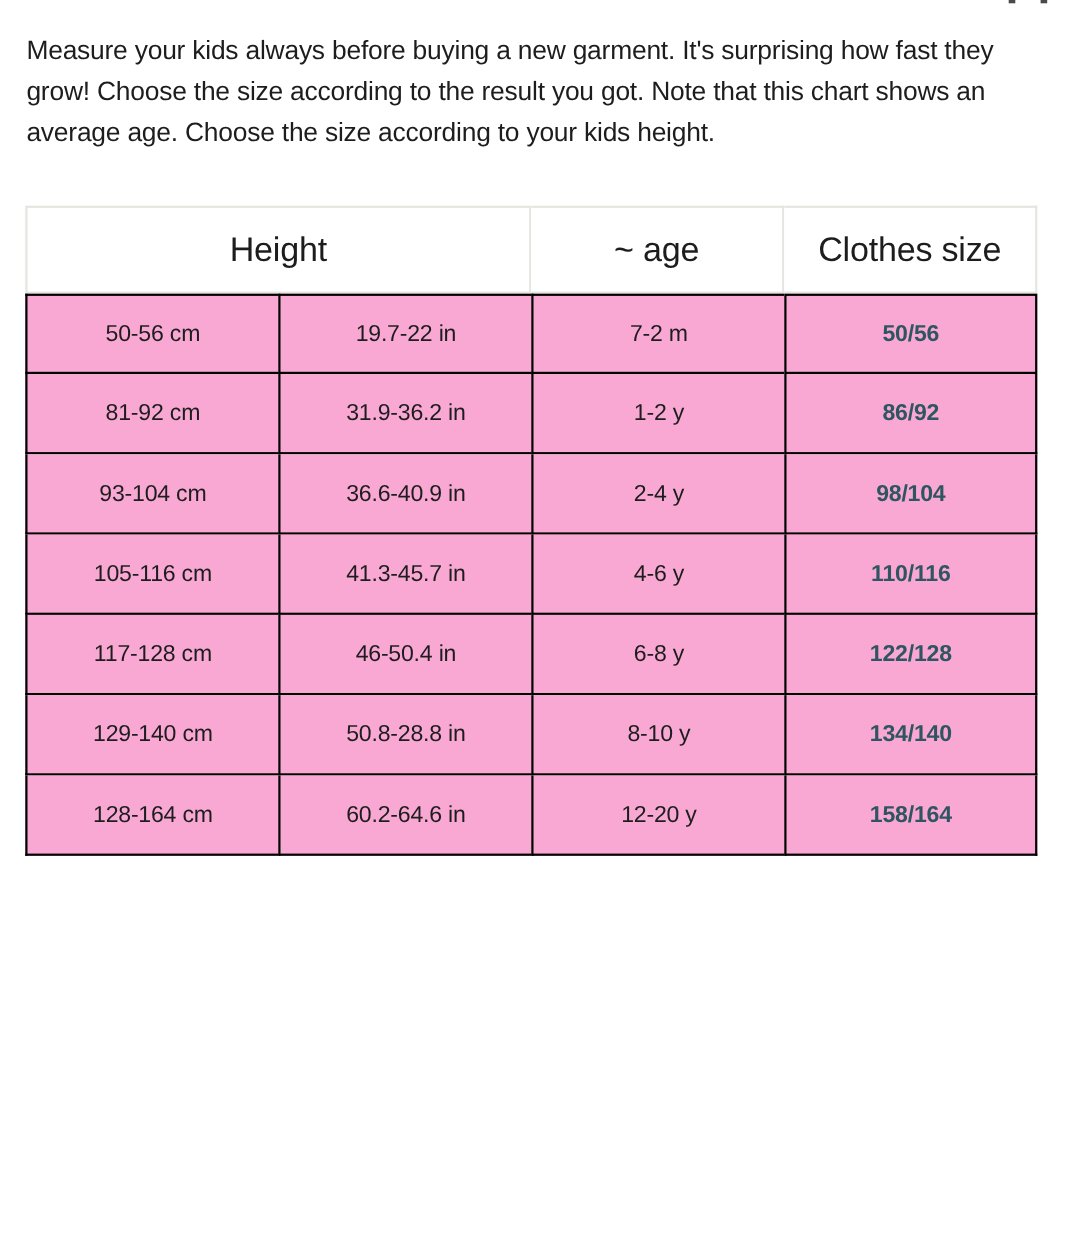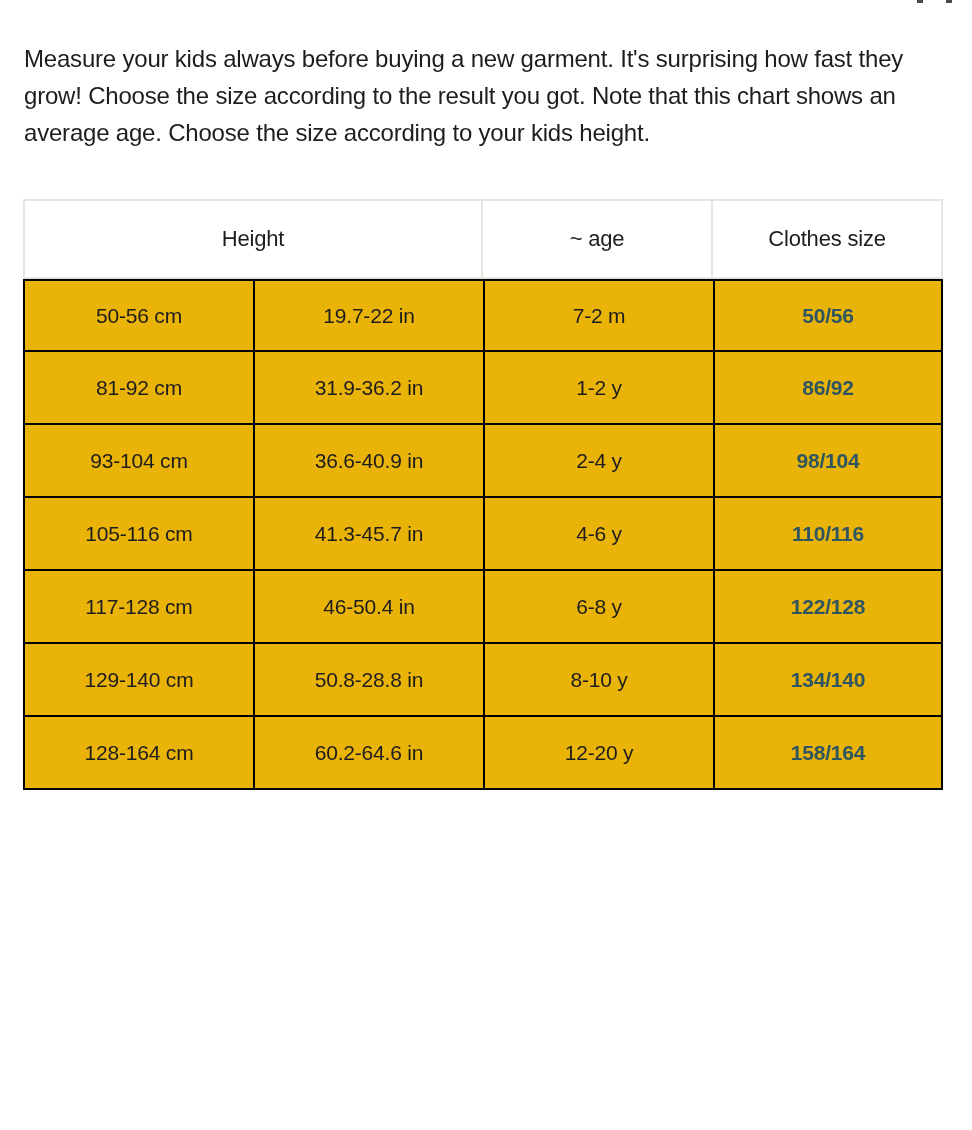--- a/index.html
+++ b/index.html
@@ -5,57 +5,57 @@
   :root { --accent: #2f5560; --text: #1d1d1d; --grid: #000000; --hdr-border: #e4e6e0; }
   * { margin: 0; padding: 0; box-sizing: border-box; }
   html, body { background: #ffffff; }
   body {
     width: 972px; height: 1130px;
     position: relative;
     font-family: "Liberation Sans", sans-serif;
     color: var(--text);
     overflow: hidden;
   }
-  .content { padding: 40px 28px 0 24px; border-radius: 11px; }
+  .content { padding: 28px 28px 0 24px; border-radius: 11px; }
   .intro {
     font-size: 24px;
     line-height: 37px;
     letter-spacing: -0.2px;
     color: var(--text);
     max-width: 918px;
   }
   .size-table {
     margin-left: -1px;
     margin-top: 48px;
     width: 920px;
     border-collapse: separate;
     border-spacing: 0;
     table-layout: fixed;
     text-align: center;
   }
   .size-table col { width: 230px; }
   .size-table th {
     font-weight: 400;
-    font-size: 22px;
+    font-size: 31px;
     height: 80px;
     background: #ffffff;
     border-top: 2px solid var(--hdr-border);
     border-bottom: 2px solid var(--hdr-border);
     border-right: 2px solid var(--hdr-border);
     vertical-align: middle;
     letter-spacing: -0.2px;
   }
   .size-table th:first-child { border-left: 2px solid var(--hdr-border); }
   .size-table td {
     font-size: 21px;
     height: 73px;
     vertical-align: middle;
     border-left: 2px solid var(--grid);
     border-bottom: 2px solid var(--grid);
-    background: #eab308;
+    background: #f9a8d4;
     letter-spacing: -0.2px;
   }
   .size-table td:last-child { border-right: 2px solid var(--grid); }
   .size-table tbody tr:first-child td { border-top: 2px solid var(--grid); }
   .size-value { color: var(--accent); font-weight: 700; }
   .clipped-fragment {
     position: absolute; top: 0; right: 20px;
     width: 35px; height: 3px;
     display: flex; justify-content: space-between;
   }

